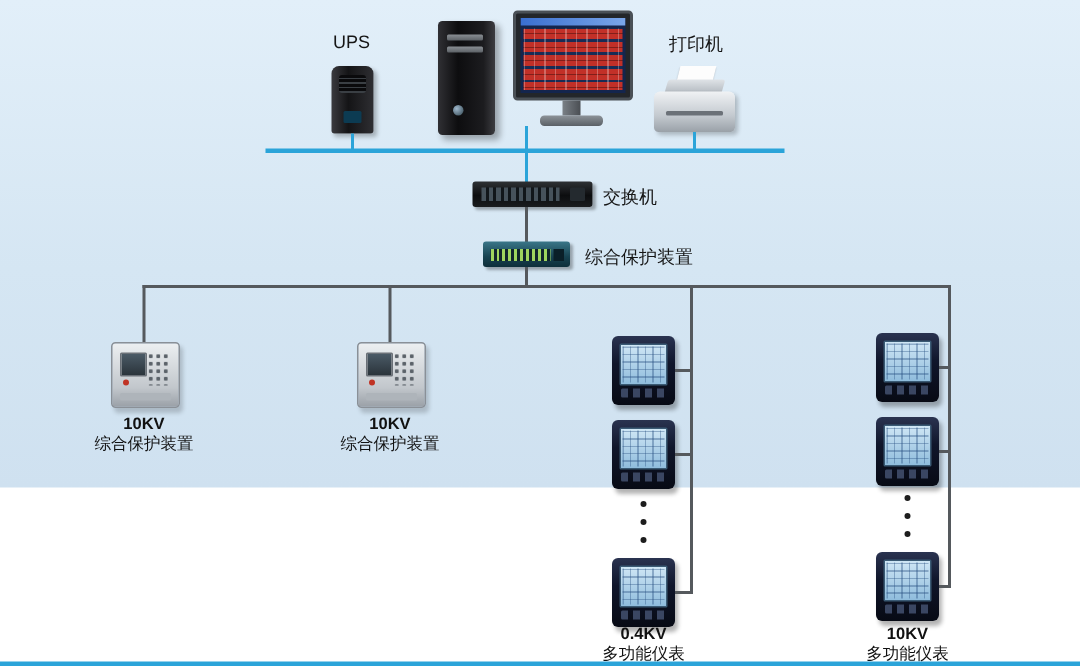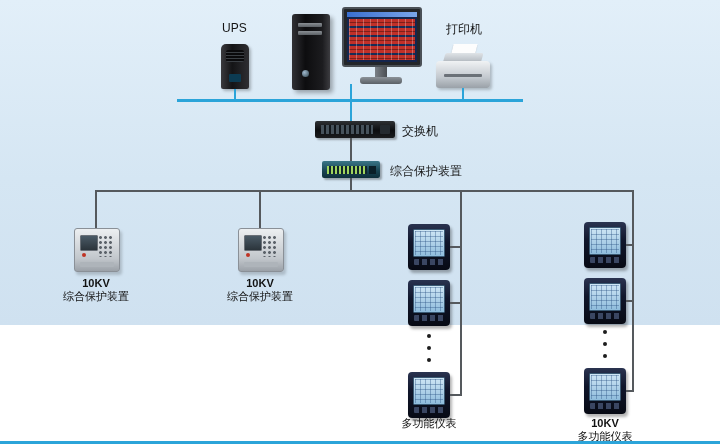--- a/index.html
+++ b/index.html
@@ -181,20 +181,21 @@
       <span></span>
     </div>
   <div class="meter" style="left:408px;top:372px">
     <div class="lcd"></div>
       <div class="btns"></div>
   </div>
   <div class="h-line" style="left:450px;top:246px;width:10px"></div>
   <div class="h-line" style="left:450px;top:302px;width:10px"></div>
   <div class="h-line" style="left:450px;top:394px;width:10px"></div>
   <div class="lbl2" style="left:369px;top:417px;width:120px">
+    <span class="kv">0.4KV</span>
     <span class="devname">多功能仪表</span>
   </div>
 
   <div class="meter" style="left:584px;top:222px">
     <div class="lcd"></div>
       <div class="btns"></div>
   </div>
   <div class="meter" style="left:584px;top:278px">
     <div class="lcd"></div>
       <div class="btns"></div>

